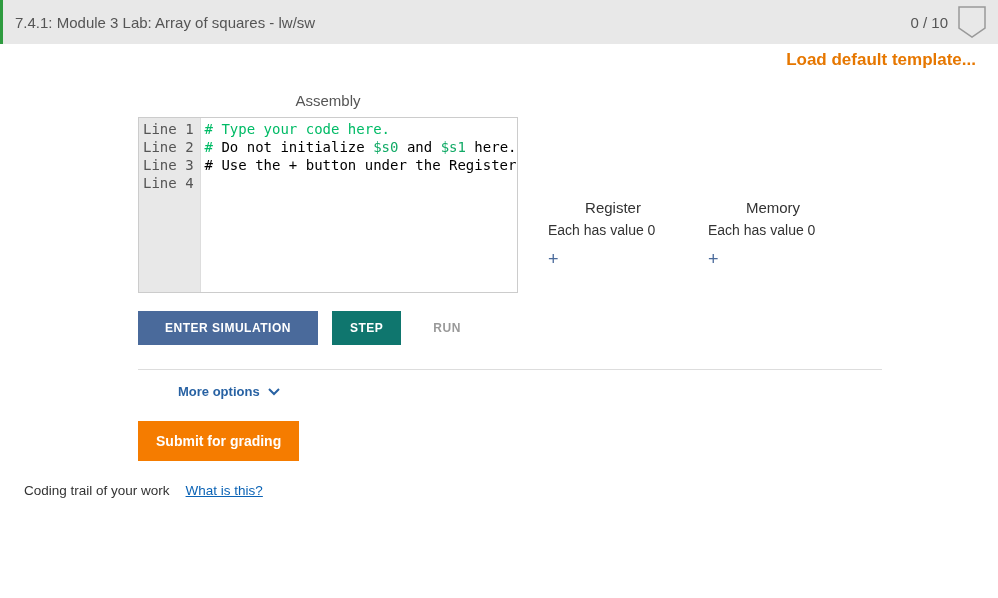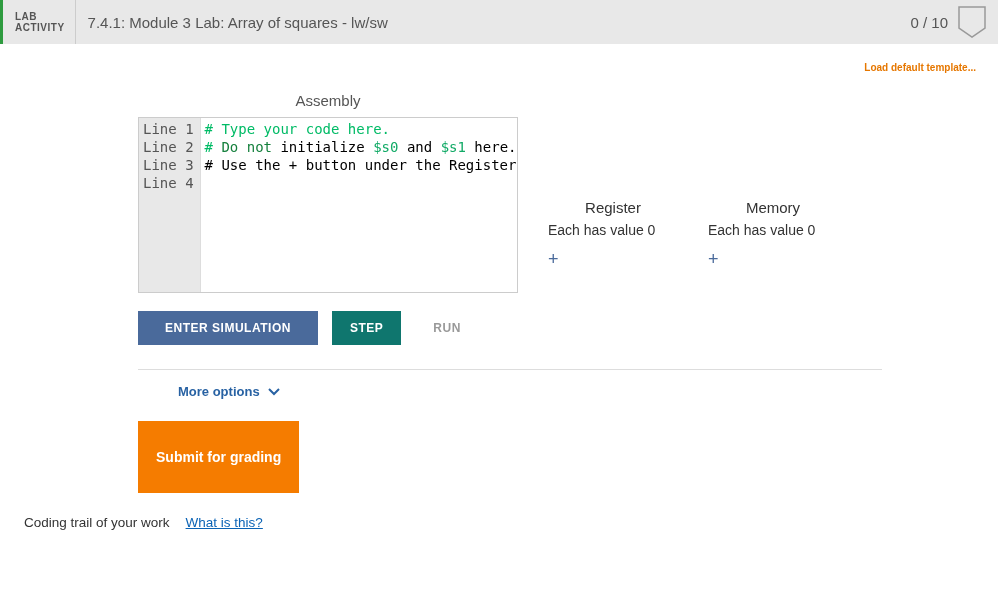--- a/index.html
+++ b/index.html
@@ -48,24 +48,24 @@
   }
   .shield svg { display: block; }
 
   .content {
     padding: 16px 22px 0 22px;
     position: relative;
   }
   .load-template {
     position: absolute;
     right: 22px;
-    top: 18px;
+    top: 6px;
     color: #e67700;
     font-weight: 700;
-    font-size: 10px;
+    font-size: 17px;
     cursor: pointer;
   }
   .assembly-label {
     text-align: center;
     color: #555;
     font-size: 15px;
     width: 380px;
     margin-left: 116px;
     margin-top: 32px;
     margin-bottom: 8px;
@@ -95,21 +95,21 @@
     user-select: none;
   }
   .code {
     padding: 2px 4px;
     white-space: pre;
     overflow: hidden;
     flex: 1;
   }
   .cm-comment { color: #0b6; }
   .cm-comment2 { color: #000; }
-  .cm-kw { color: #15803d; }
+  .cm-kw { color: #000000; }
   .cm-var { color: #1a6; }
 
   .panels {
     display: flex;
     gap: 30px;
     margin-left: 30px;
     margin-top: 82px;
   }
   .panel {
     min-width: 130px;
@@ -177,21 +177,21 @@
   }
 
   .submit-btn {
     margin-left: 116px;
     margin-top: 22px;
     background: #f57c00;
     color: #fff;
     border: none;
     font-weight: 700;
     font-size: 14px;
-    padding: 28px 18px;
+    padding: 12px 18px;
     cursor: pointer;
   }
 
   .coding-trail {
     margin-top: 22px;
     margin-left: 2px;
     font-size: 13.5px;
     color: #333;
     display: flex;
     gap: 16px;
@@ -201,24 +201,20 @@
     color: #0b63b5;
     text-decoration: underline;
     cursor: pointer;
     font-size: 13.5px;
   }
 </style>
 </head>
 <body>
 
 <div class="header">
-  <div class="lab-activity-label">
-    <span>LAB</span>
-    <span>ACTIVITY</span>
-  </div>
   <div class="lab-title">7.4.1: Module 3 Lab: Array of squares - lw/sw</div>
   <div class="score">0 / 10</div>
   <div class="shield">
     <svg viewBox="0 0 28 32" width="28" height="32">
       <path d="M1 1 H27 V22 L14 31 L1 22 Z" fill="none" stroke="#999" stroke-width="1.5"></path>
     </svg>
   </div>
 </div>
 
 <div class="content">

